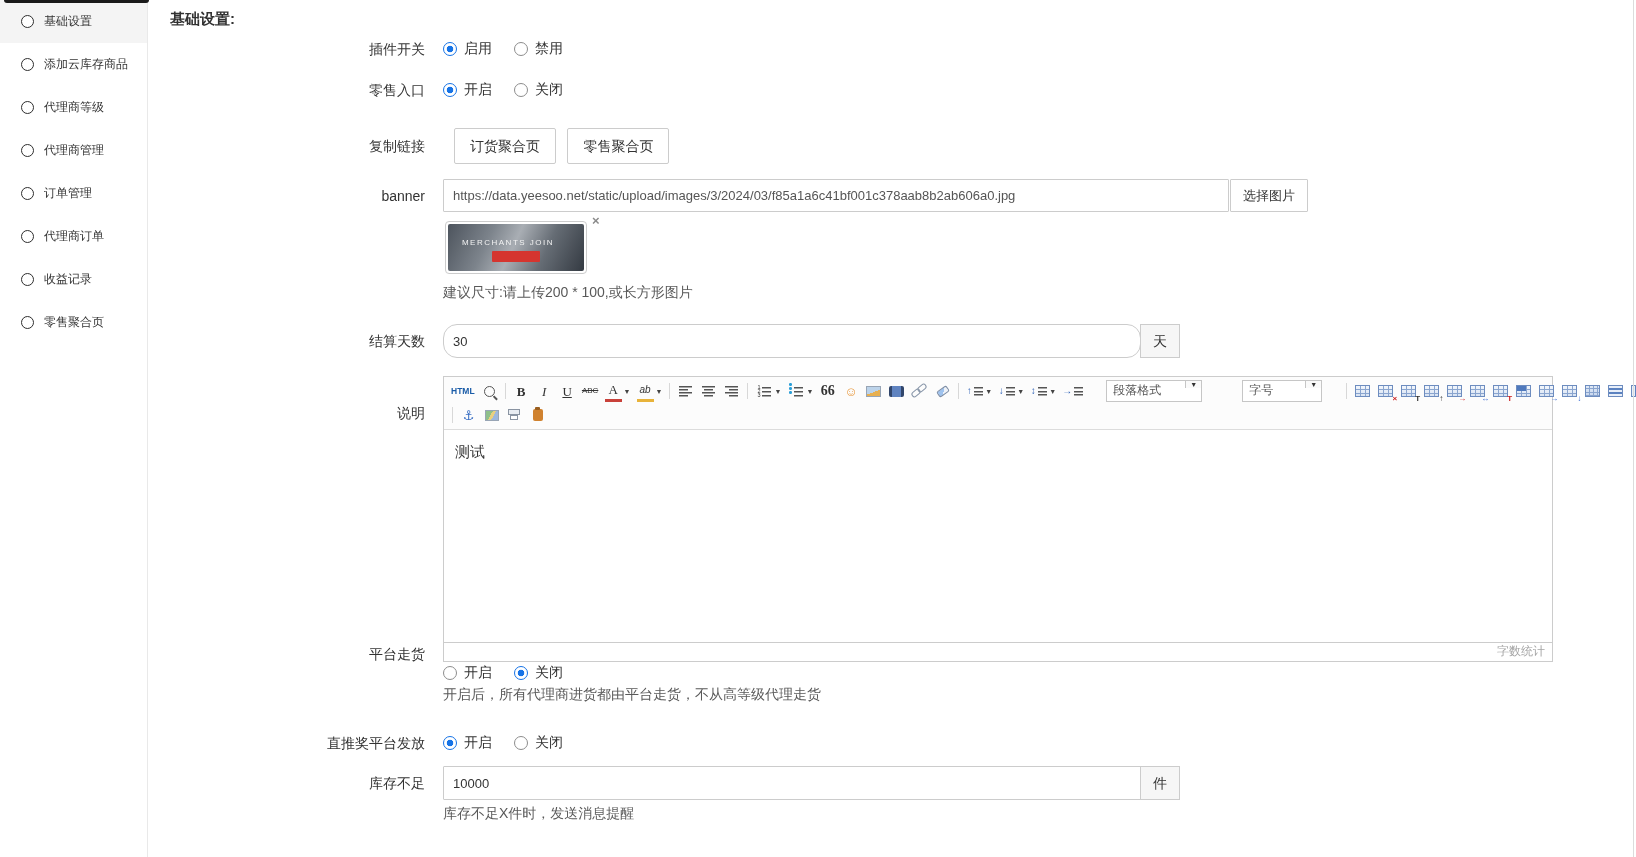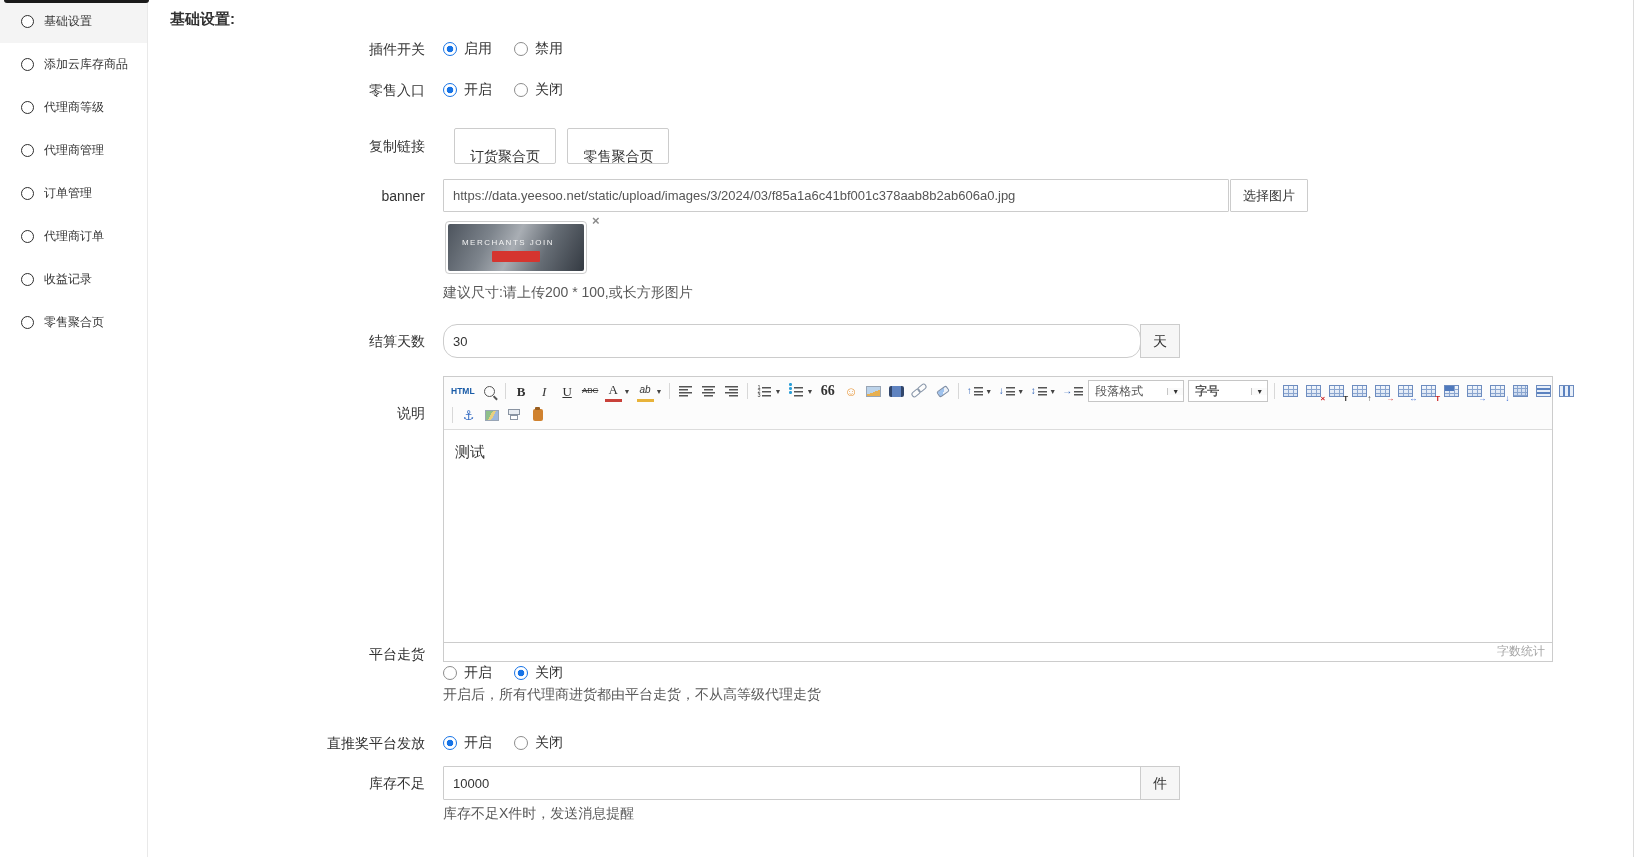--- a/index.html
+++ b/index.html
@@ -12,21 +12,21 @@
   .side-item.active{background:#f4f4f4;}
   .side-circle{width:11px;height:11px;border:1.5px solid #2e2e2e;border-radius:50%;flex:0 0 auto;background:#fff;}
   
   .page-title{position:absolute;left:170px;top:10px;font-size:15px;font-weight:bold;color:#333;}
   .flabel{position:absolute;left:160px;width:265px;text-align:right;font-size:14px;color:#333;}
   .rgroup{position:absolute;left:443px;display:flex;gap:22px;align-items:center;font-size:14px;color:#333;}
   .ropt{display:flex;align-items:center;gap:7px;cursor:pointer;}
   .rdot{width:14px;height:14px;border-radius:50%;border:1px solid #8d8d8d;background:#fff;box-sizing:border-box;}
   .rdot.on{border:1.5px solid #1673e6;background:radial-gradient(circle,#1673e6 0 3px,transparent 3.6px);}
   .hint{position:absolute;left:443px;font-size:14px;color:#595959;}
-  .link-btn{display:inline-block;height:36px;line-height:34px;padding:10px 15px;margin-right:7px;border:1px solid #ccc;border-radius:2px;background:#fff;font-size:14px;color:#333;cursor:pointer;box-sizing:border-box;}
+  .link-btn{display:inline-block;height:36px;line-height:34px;padding:0 15px;margin-right:7px;border:1px solid #ccc;border-radius:2px;background:#fff;font-size:14px;color:#333;cursor:pointer;box-sizing:border-box;}
   .txt{position:absolute;height:33px;border:1px solid #ccc;border-radius:1px;background:#fff;padding:0 9px;font-size:13px;color:#555;box-sizing:border-box;font-family:inherit;}
   .btn-plain{position:absolute;height:33px;border:1px solid #ccc;border-radius:1px;background:#fff;font-size:13px;color:#333;cursor:pointer;box-sizing:border-box;padding:0 12px;font-family:inherit;}
   .unit-box{position:absolute;width:40px;height:34px;border:1px solid #ccc;background:#f6f6f6;box-sizing:border-box;text-align:center;line-height:32px;font-size:14px;color:#333;}
   .num-input{height:34px;font-size:13px;color:#333;}
   
   .thumb{position:absolute;left:445px;top:221px;width:142px;height:53px;border:1px solid #ccc;border-radius:4px;background:#fff;padding:2px;box-sizing:border-box;}
   .thumb-img{position:relative;width:100%;height:100%;overflow:hidden;border-radius:2px;
     background:linear-gradient(115deg,#4d545d 0%,#7d848c 30%,#a9aeb4 48%,#666d75 70%,#343a42 100%);}
   .thumb-txt{position:absolute;left:0;right:16px;top:14px;text-align:center;font-size:8px;letter-spacing:1.5px;color:#f2f2f2;}
   .thumb-red{position:absolute;left:50%;transform:translateX(-50%);bottom:9px;width:48px;height:11px;background:#d5352f;border-radius:1px;}
@@ -72,21 +72,21 @@
   .tb-ico.pst::after{content:"";position:absolute;top:1px;left:6px;width:5px;height:3px;background:#9a5e1f;border-radius:1px;}
   .tb-ico.tb::before{content:"";width:15px;height:12px;border:1px solid #6d8cbf;box-sizing:border-box;
     background-image:repeating-linear-gradient(to right,transparent 0 4px,#8aa5cf 4px 5px),repeating-linear-gradient(to bottom,transparent 0 3px,#8aa5cf 3px 4px),linear-gradient(#f2f6fc,#d8e3f3);}
   .tb-ico.tb.fill::before{background-image:linear-gradient(#4f79bd,#4f79bd),repeating-linear-gradient(to right,transparent 0 4px,#8aa5cf 4px 5px),repeating-linear-gradient(to bottom,transparent 0 3px,#8aa5cf 3px 4px),linear-gradient(#f2f6fc,#d8e3f3);
     background-size:9px 5px,auto,auto,auto;background-repeat:no-repeat,repeat,repeat,repeat;background-position:0 0,0 0,0 0,0 0;}
   .tb-ico.tb.dense::before{background-image:repeating-linear-gradient(to right,transparent 0 3px,#8aa5cf 3px 4px),repeating-linear-gradient(to bottom,transparent 0 2.5px,#8aa5cf 2.5px 3.5px),linear-gradient(#dfe9f6,#c8d7ee);}
   .tb-ico.tb.rows::before{background-image:repeating-linear-gradient(to bottom,#e8eff9 0 2.5px,#5b82c0 2.5px 4px);}
   .tb-ico.tb.cols::before{background-image:repeating-linear-gradient(to right,#e8eff9 0 3px,#5b82c0 3px 5px);}
   .tb-badge{position:absolute;right:-3px;bottom:-3px;font-size:8px;font-weight:bold;font-style:normal;line-height:1;}
   .tb-badge.r{color:#c22;}.tb-badge.u{color:#2a5fd0;}.tb-badge.d{color:#333;}
-  .tb-combo{display:inline-flex;height:20px;border:1px solid #c6c6c6;background:#fff;margin:0 2px;align-items:center;cursor:pointer;}
+  .tb-combo{display:inline-flex;height:20px;border:1px solid #c6c6c6;background:#fff;margin:0 20px;align-items:flex-start;cursor:pointer;}
   .tb-combo-label{padding:0 6px;font-size:12px;color:#555;line-height:19px;}
   .tb-combo-caret{width:15px;border-left:1px solid #c6c6c6;background:#fafafa;font-size:7px;display:flex;align-items:center;justify-content:center;color:#333;}
   .editor-content{height:212px;padding:13px 11px;font-size:15px;color:#333;box-sizing:border-box;}
   .editor-status{height:18px;border-top:1px solid #ccc;text-align:right;padding:0 7px;font-size:12px;color:#a5a5a5;line-height:17px;}
   .window-edge{position:absolute;left:1633px;top:0;width:1px;height:857px;background:#dcdcdc;}
 </style>
 </head>
 <body>
 
 <div class="screen">
@@ -259,21 +259,21 @@
             <span class="tb-caret">▼</span>
           </span>
           <span class="tb-btn">
             <span class="tb-ico sp">→</span>
           </span>
           <span class="tb-combo">
             <span class="tb-combo-label" style="width: 66px;">段落格式</span>
             <span class="tb-combo-caret">▼</span>
           </span>
           <span class="tb-combo">
-            <span class="tb-combo-label" style="width: 50px; font-weight: bold;">字号</span>
+            <span class="tb-combo-label" style="width: 50px;">字号</span>
             <span class="tb-combo-caret">▼</span>
           </span>
           <span class="tb-sep"></span>
           <span class="tb-btn">
             <span class="tb-ico tb"></span>
           </span>
           <span class="tb-btn">
             <span class="tb-ico tb">
               <i class="tb-badge r">×</i>
             </span>

